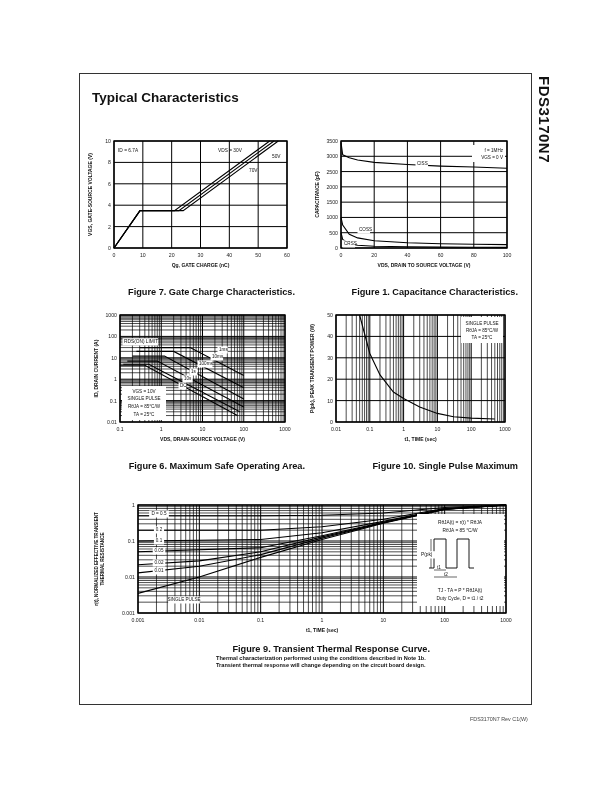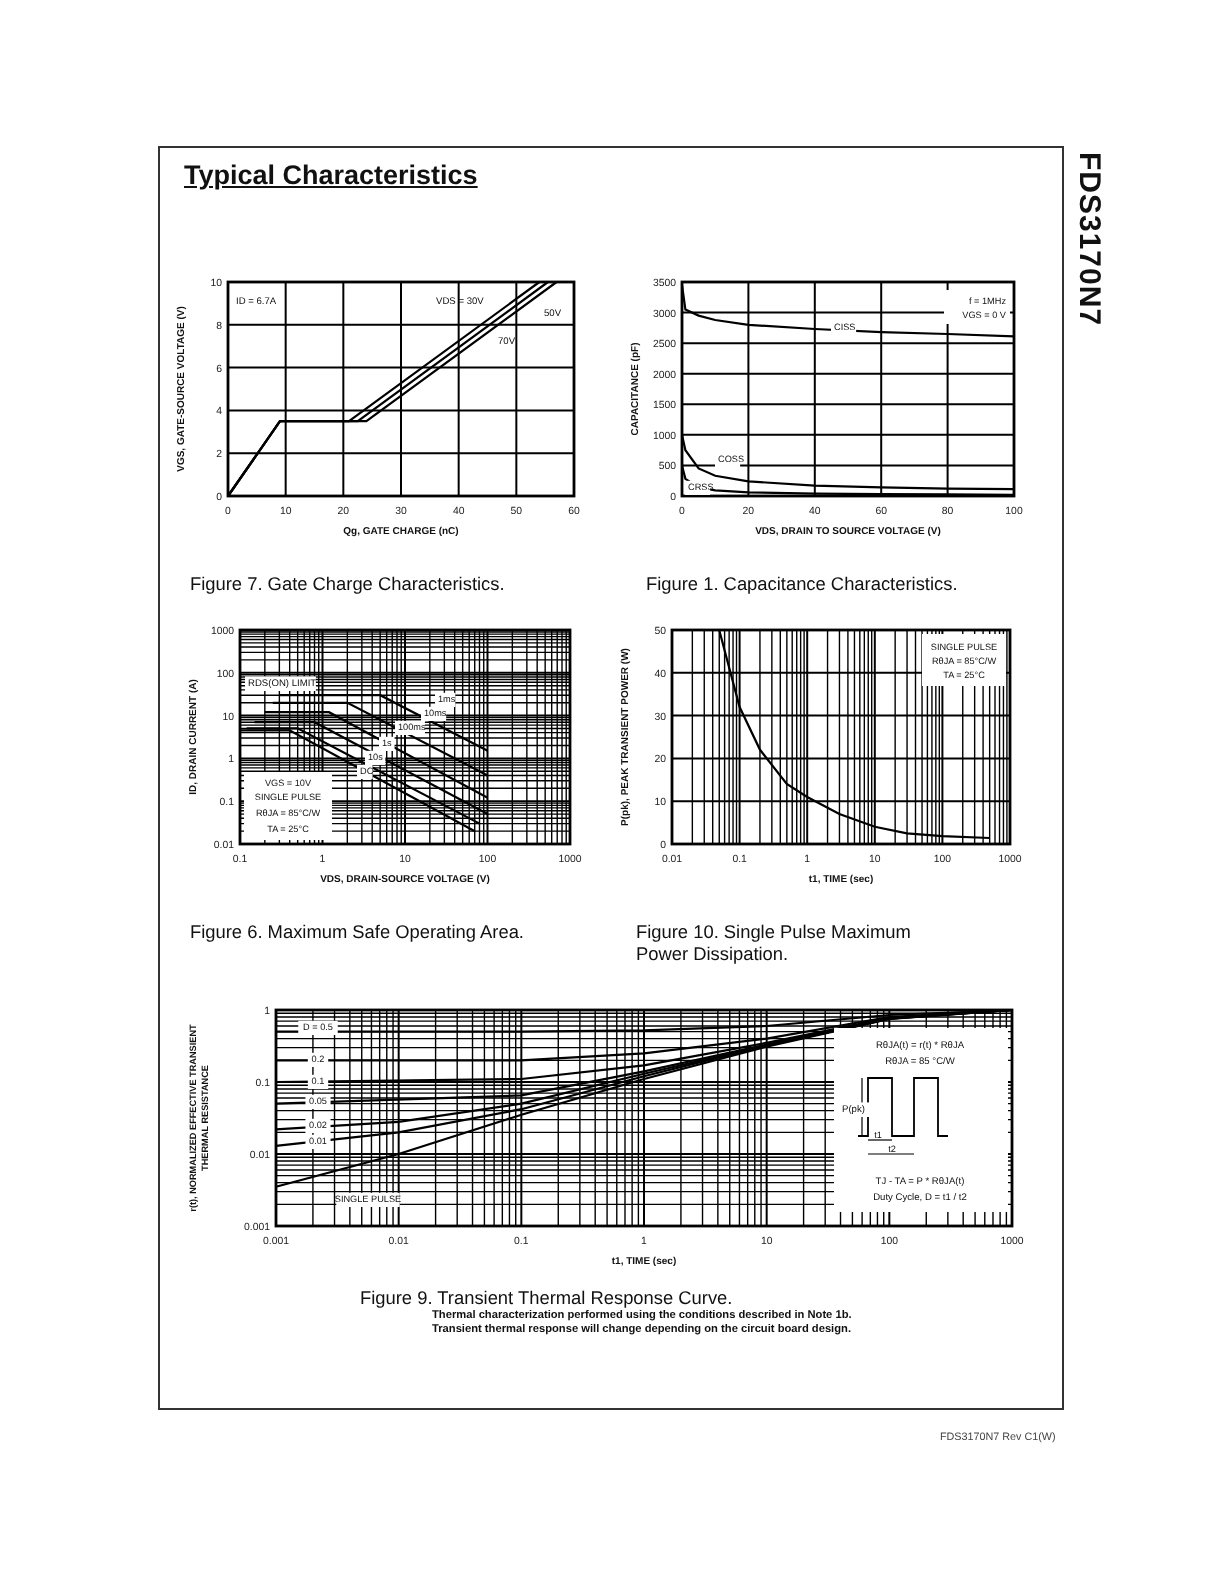--- a/index.html
+++ b/index.html
@@ -1,20 +1,20 @@
 <!DOCTYPE html>
 <html><head>
 <meta charset="utf-8">
 <style>
   html, body { margin:0; padding:0; background:#fff; }
   body { width:612px; height:792px; position:relative; overflow:hidden; font-family:"Liberation Sans", sans-serif; color:#111; }
   .frame { position:absolute; left:79px; top:73px; width:453px; height:632px; border:1px solid #333; box-sizing:border-box; }
   .side-title { position:absolute; left:536px; top:76px; writing-mode:vertical-rl; font-weight:bold; font-size:15px; letter-spacing:0.5px; }
-  .page-title { position:absolute; left:92px; top:80px; font-weight:bold; font-size:13.5px;text-decoration:underline; }
-  .caption { position:absolute; font-weight:normal; font-size:9.2px; text-align:left; }
+  .page-title { position:absolute; left:92px; top:90px; font-weight:bold; font-size:13.5px; }
+  .caption { position:absolute; font-weight:bold; font-size:9.2px; text-align:right; }
   .note { position:absolute; font-weight:bold; font-size:5.6px; line-height:7px; }
   .footer { position:absolute; left:470px; top:716px; font-size:5.4px; color:#444; }
   svg text { font-family:"Liberation Sans", sans-serif; }
 </style>
 </head>
 <body>
 
 <div class="frame"></div>
 <div class="side-title">FDS3170N7</div>
 <div class="page-title">Typical Characteristics</div>
@@ -301,21 +301,20 @@
     <text x="114.5" y="133" font-size="5" font-weight="bold" text-anchor="middle" fill="#111">t1, TIME (sec)</text>
     <text x="0" y="0" font-size="5" font-weight="bold" text-anchor="middle" fill="#111" transform="translate(8,60.5) rotate(-90)">P(pk), PEAK TRANSIENT POWER (W)</text>
     <polyline points="53.6,7.0 63.8,45.5 74.0,66.9 87.4,84.0 97.6,90.5 113.7,99.0 131.4,105.4 147.5,108.7 165.2,110.1 188.8,111.0" fill="none" stroke="#000" stroke-width="1.1"></polyline>
     <rect x="155" y="9" width="42" height="26" fill="#fff"></rect>
     <text x="176" y="17" font-size="4.6" text-anchor="middle" fill="#111">SINGLE PULSE</text>
     <text x="176" y="24" font-size="4.6" text-anchor="middle" fill="#111">RθJA = 85°C/W</text>
     <text x="176" y="31" font-size="4.6" text-anchor="middle" fill="#111">TA = 25°C</text>
   </svg>
 <div class="caption" style="left:318px;top:461px;width:200px;line-height:11px;">
   <div>Figure 10. Single Pulse Maximum</div>
-  <div>Power Dissipation.</div>
 </div>
 
 <svg id="c11" style="position:absolute;left:84px;top:498px" width="440" height="140">
     <line x1="72.46317306739085" x2="72.46317306739085" y1="7" y2="115" stroke="#000" stroke-width="0.7"></line>
     <line x1="83.26343695613932" x2="83.26343695613932" y1="7" y2="115" stroke="#000" stroke-width="0.7"></line>
     <line x1="90.92634613478171" x2="90.92634613478171" y1="7" y2="115" stroke="#000" stroke-width="0.7"></line>
     <line x1="96.87016026594247" x2="96.87016026594247" y1="7" y2="115" stroke="#000" stroke-width="0.7"></line>
     <line x1="101.72661002353016" x2="101.72661002353016" y1="7" y2="115" stroke="#000" stroke-width="0.7"></line>
     <line x1="105.8326797875411" x2="105.8326797875411" y1="7" y2="115" stroke="#000" stroke-width="0.7"></line>
     <line x1="109.38951920217255" x2="109.38951920217255" y1="7" y2="115" stroke="#000" stroke-width="0.7"></line>

